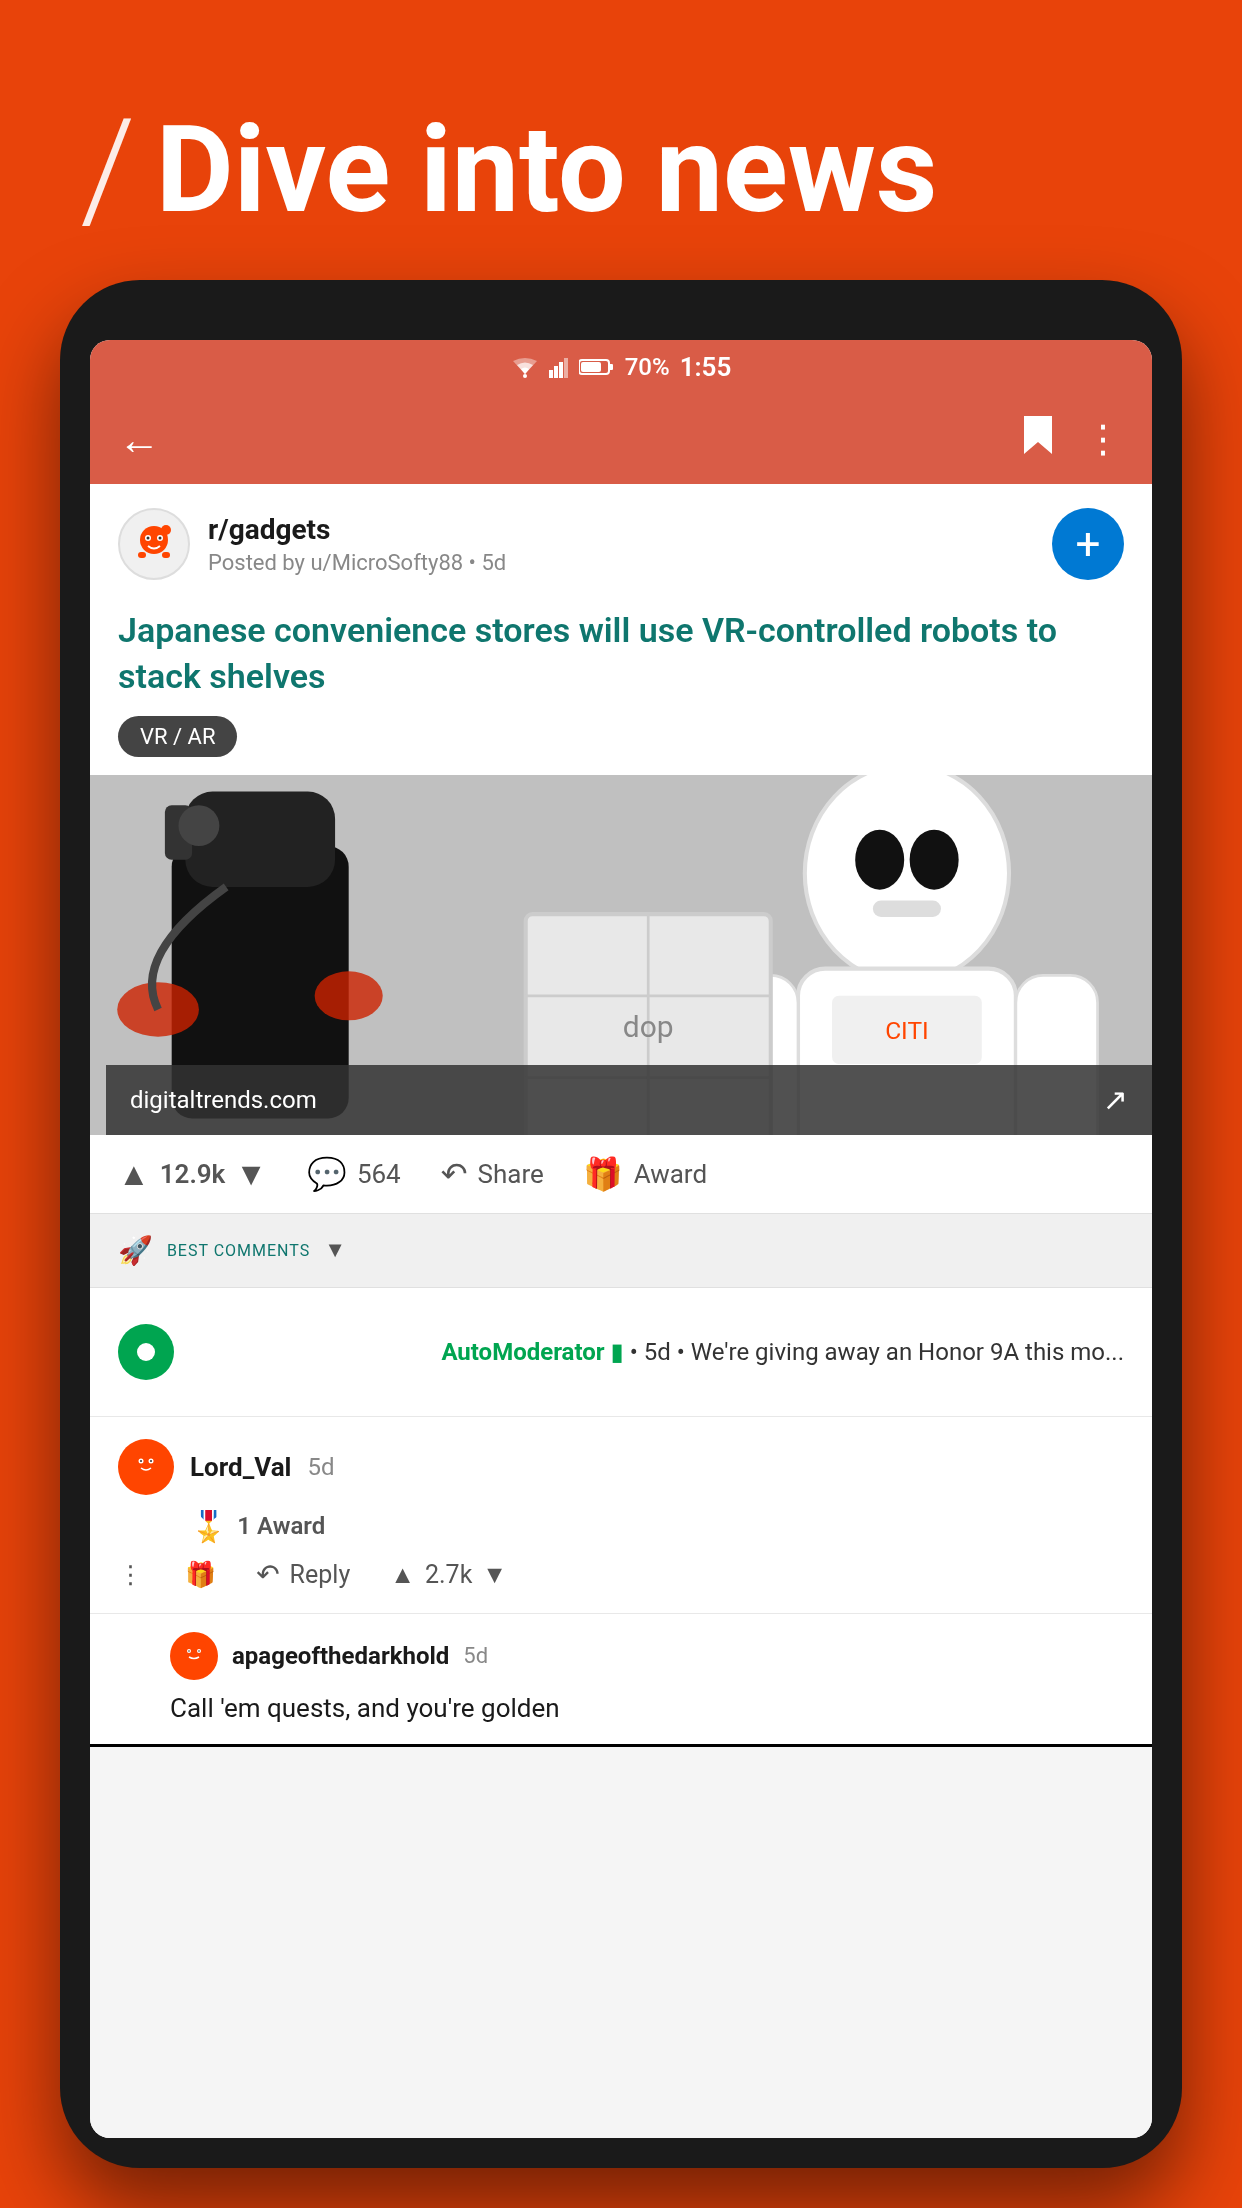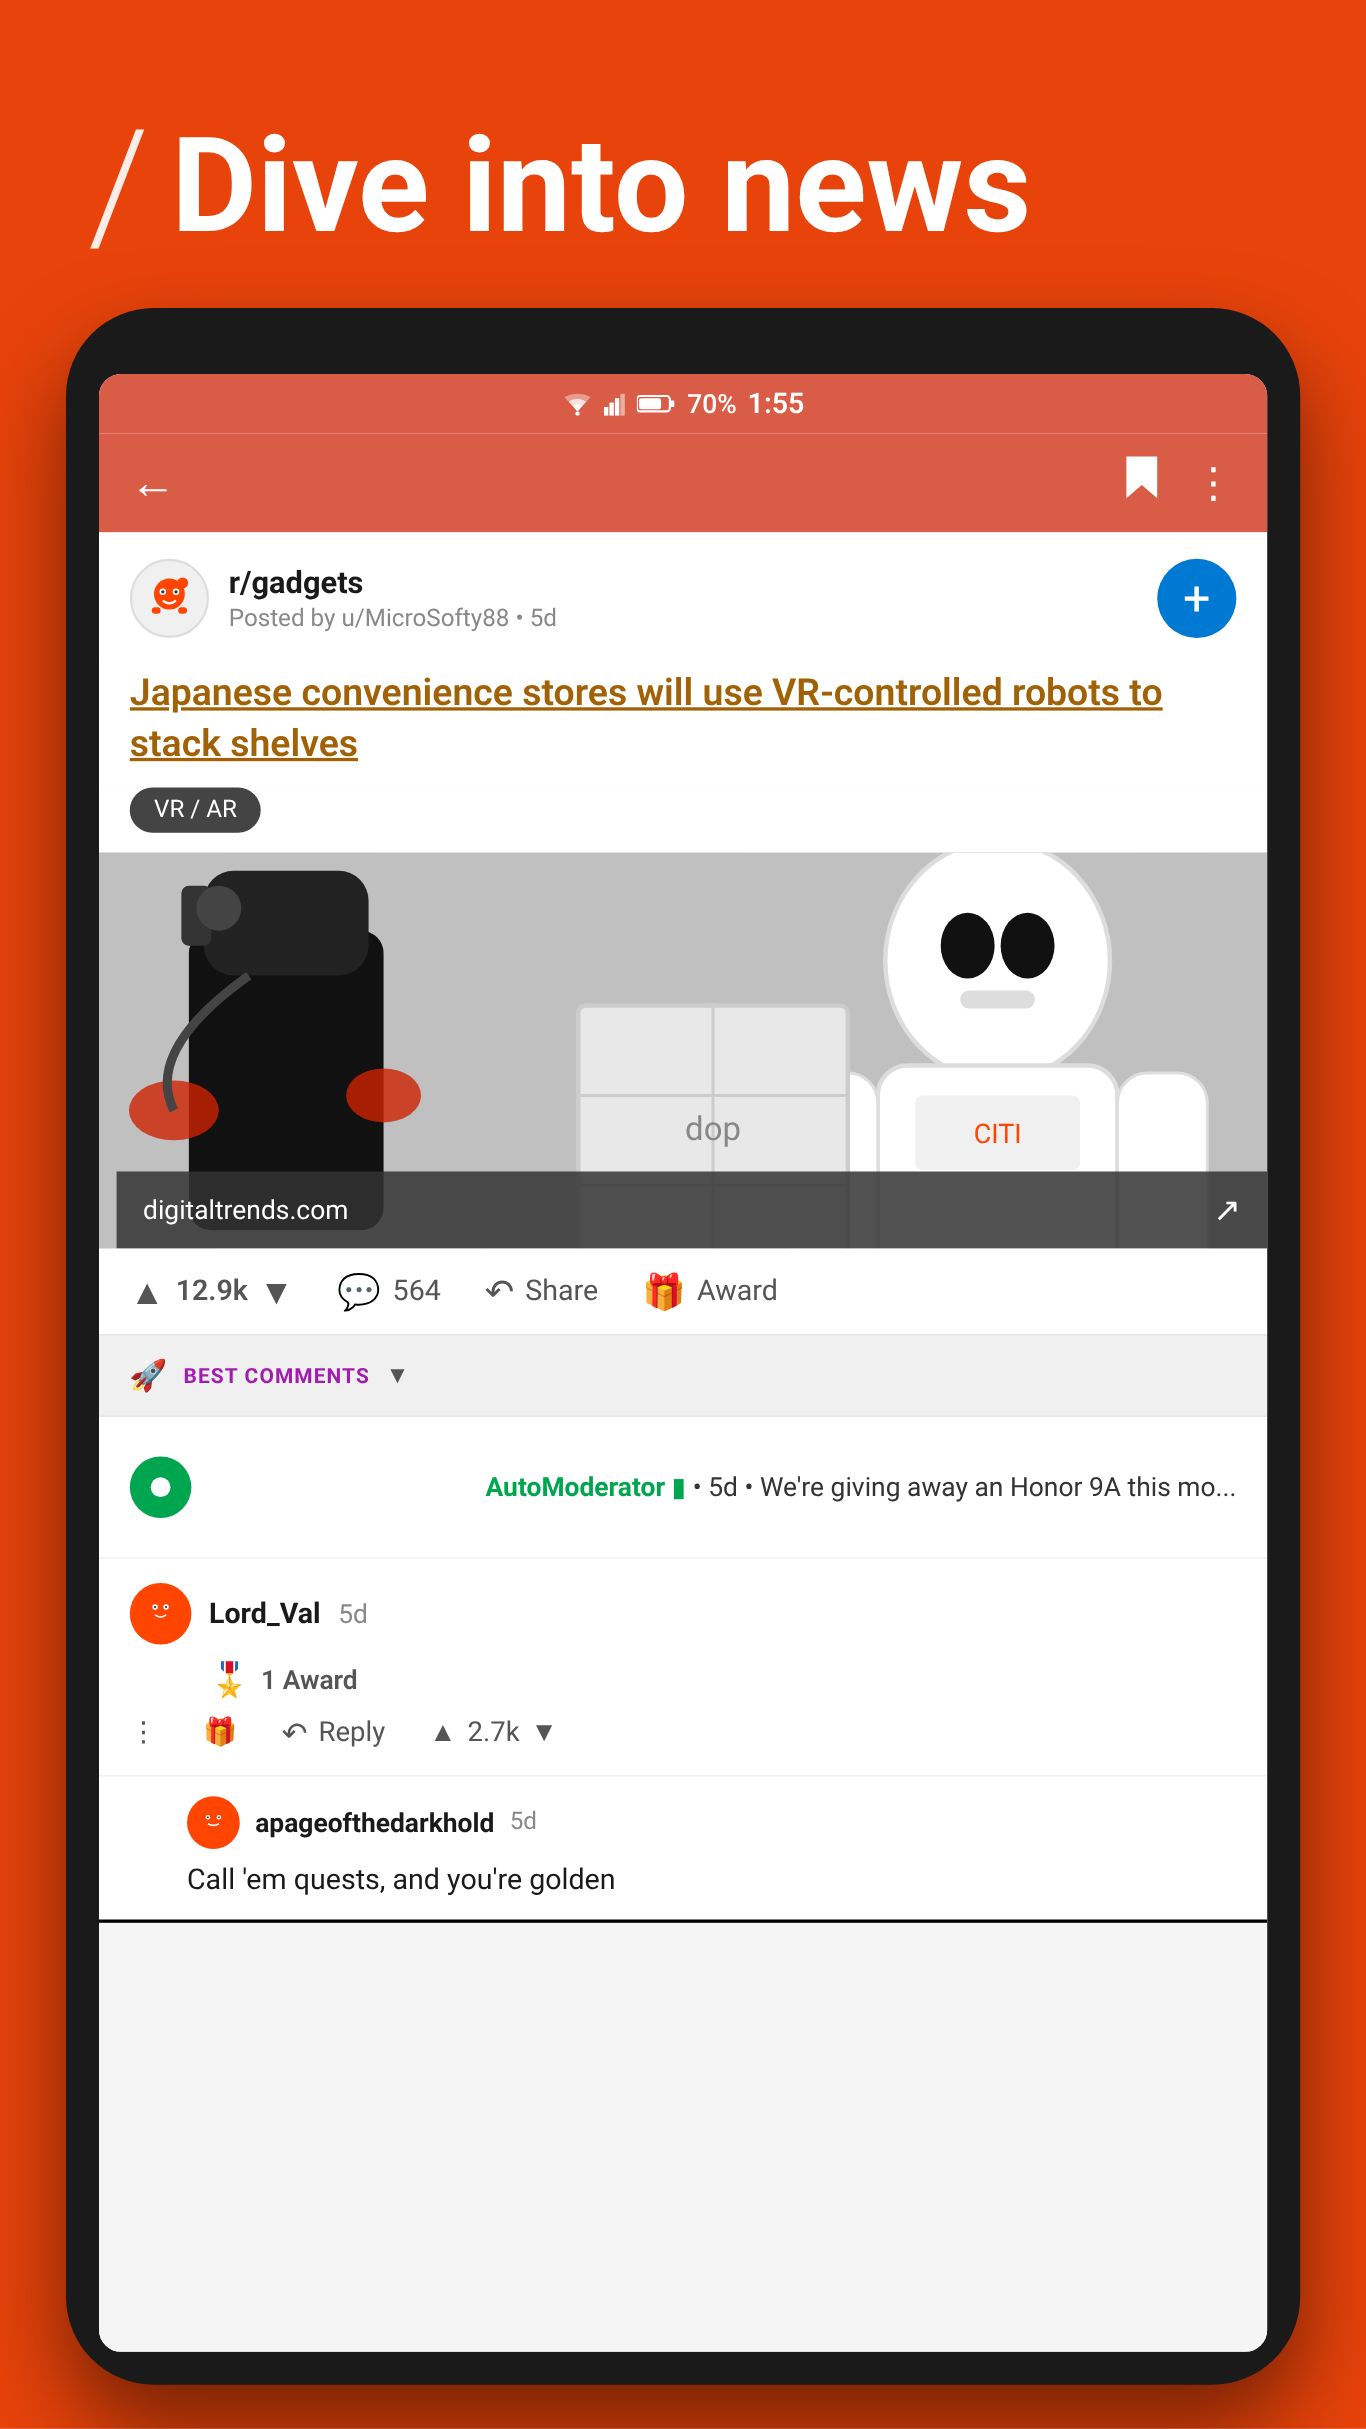--- a/index.html
+++ b/index.html
@@ -159,24 +159,23 @@
       color: white;
       font-size: 44px;
       flex-shrink: 0;
     }
 
     
     .post-title {
       padding: 10px 28px 16px;
       font-size: 34px;
       font-weight: 600;
-      color: #a16207;
+      color: #0f766e;
       line-height: 1.35;
       background: white;
-      text-decoration: underline;
     }
 
     
     .post-tag {
       padding: 0 28px 18px;
       background: white;
     }
     .tag-pill {
       display: inline-block;
       background: #444;
@@ -255,23 +254,23 @@
       align-items: center;
       gap: 14px;
       border-top: 1px solid #e0e0e0;
       border-bottom: 1px solid #e0e0e0;
     }
     .rocket-icon {
       font-size: 28px;
       color: #555;
     }
     .best-comments-label {
-      font-size: 19px;
-      font-weight: 700;
-      color: #a21caf;
+      font-size: 16px;
+      font-weight: 400;
+      color: #0f766e;
       letter-spacing: 1px;
     }
     .dropdown-arrow {
       font-size: 22px;
       color: #555;
     }
 
     
     .auto-mod-comment {
       background: white;

